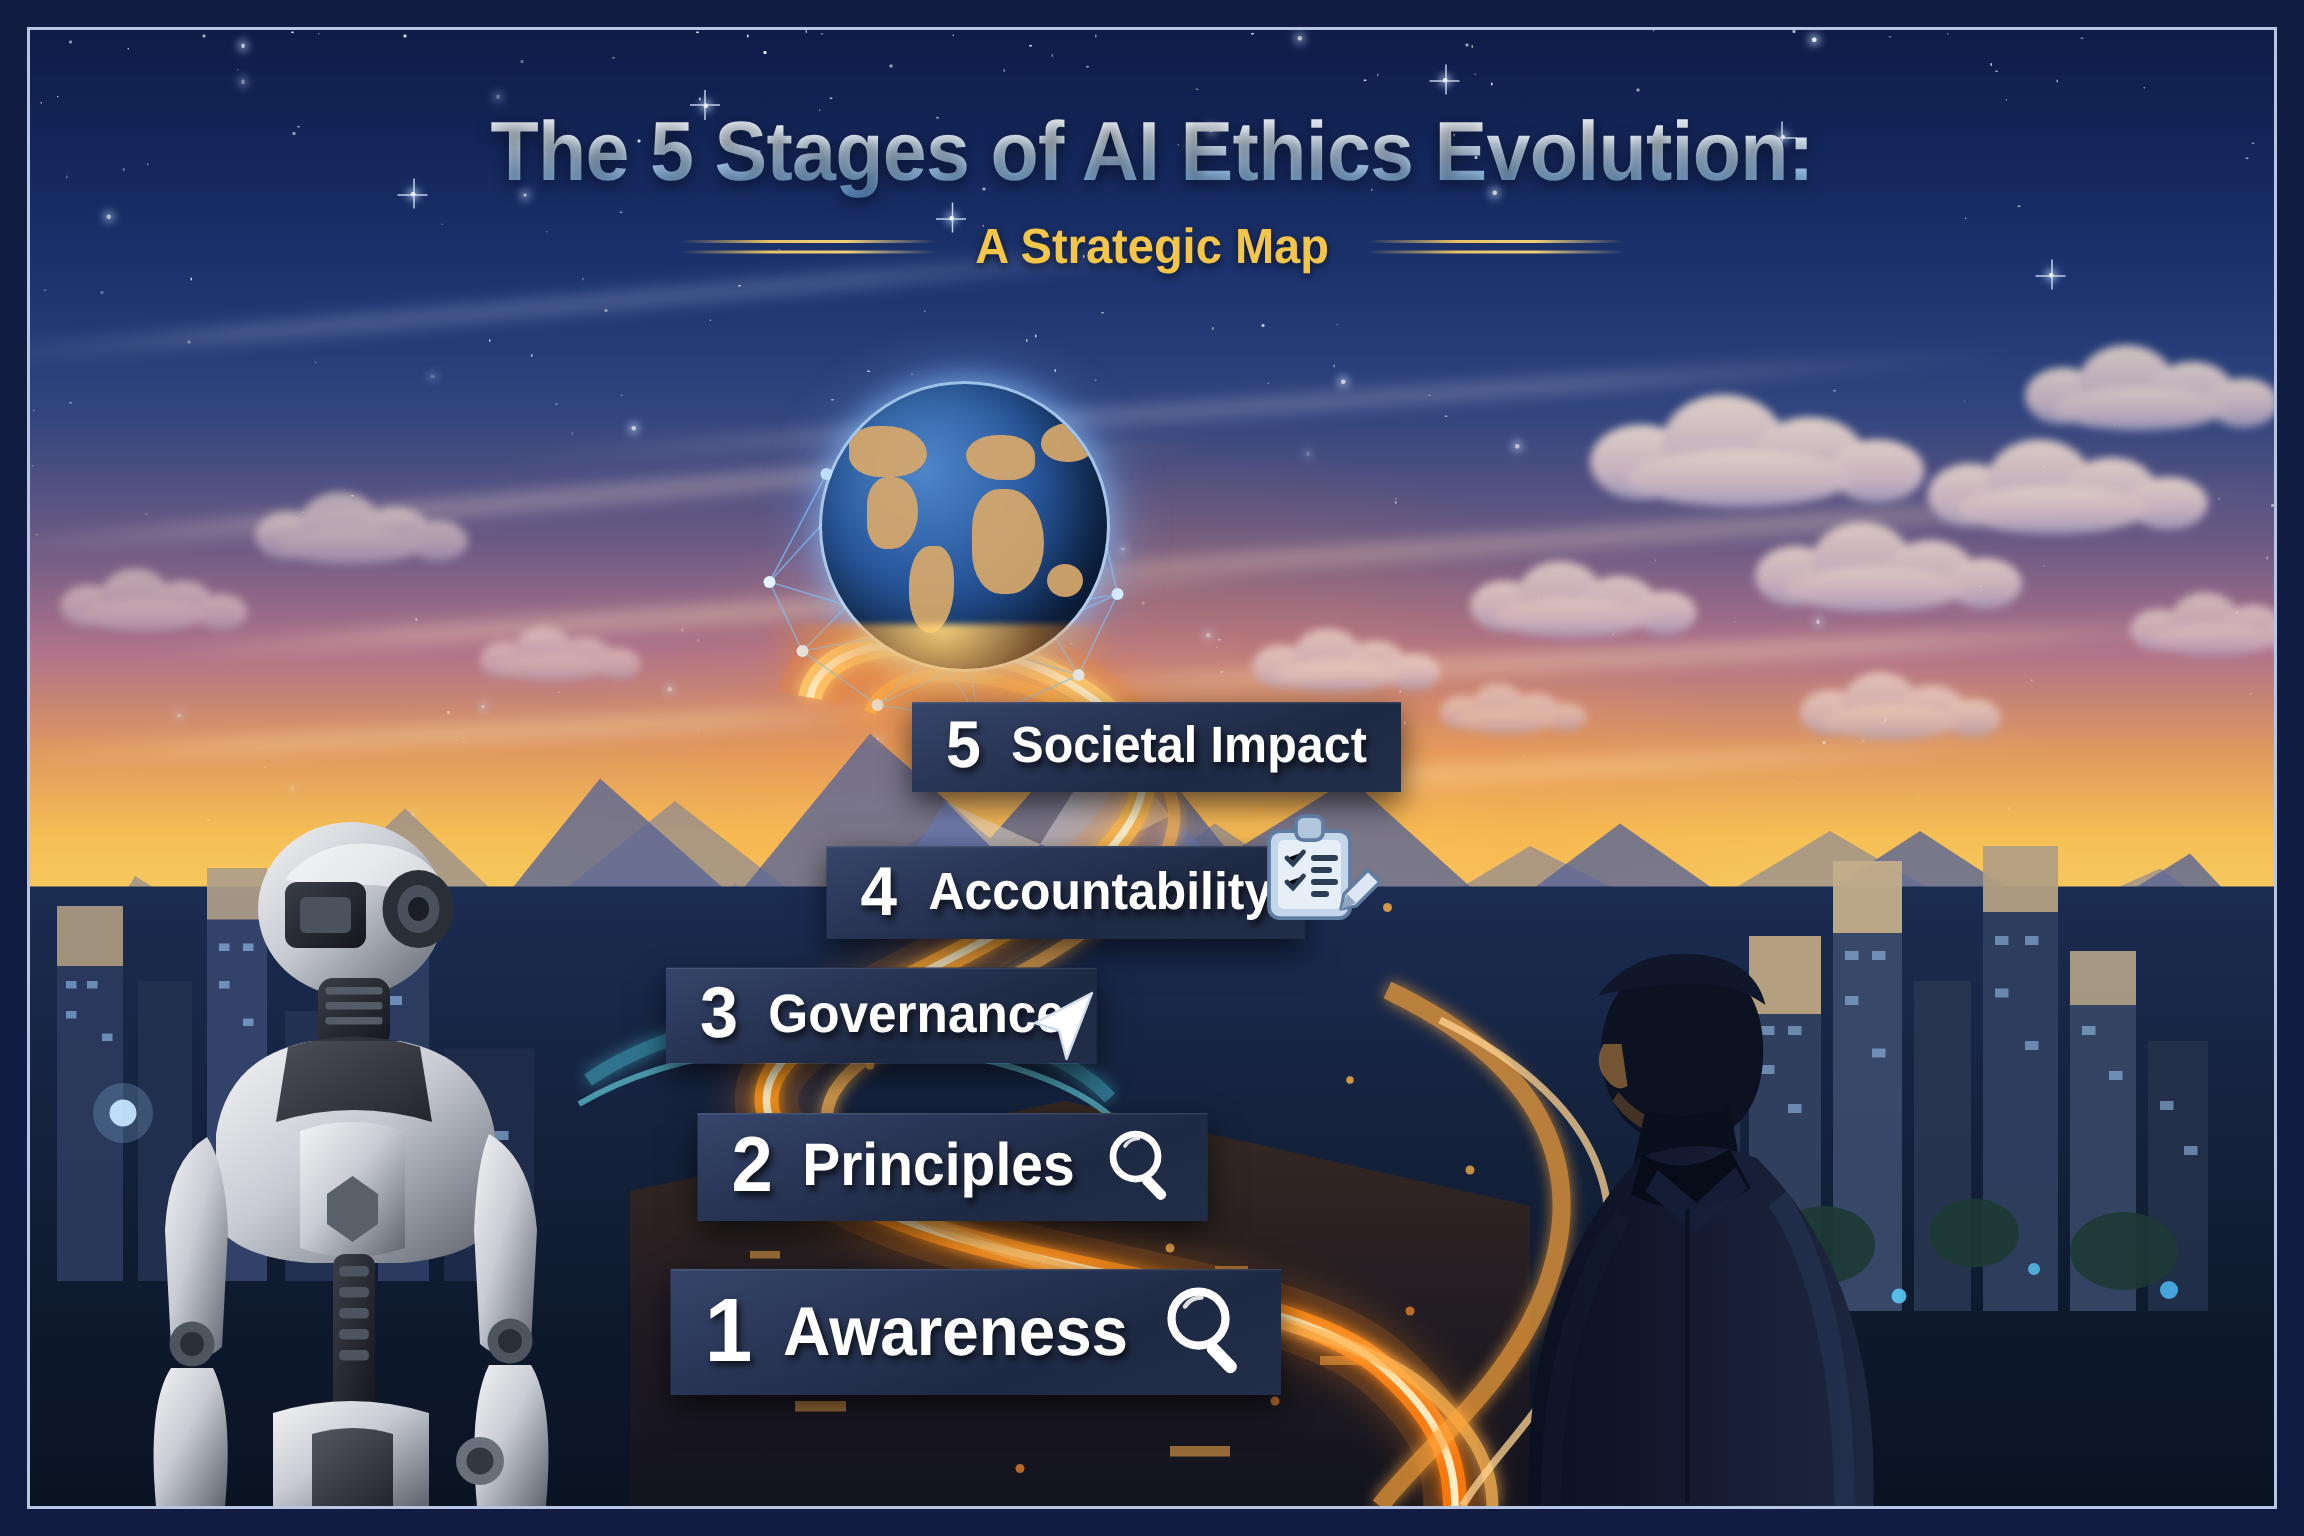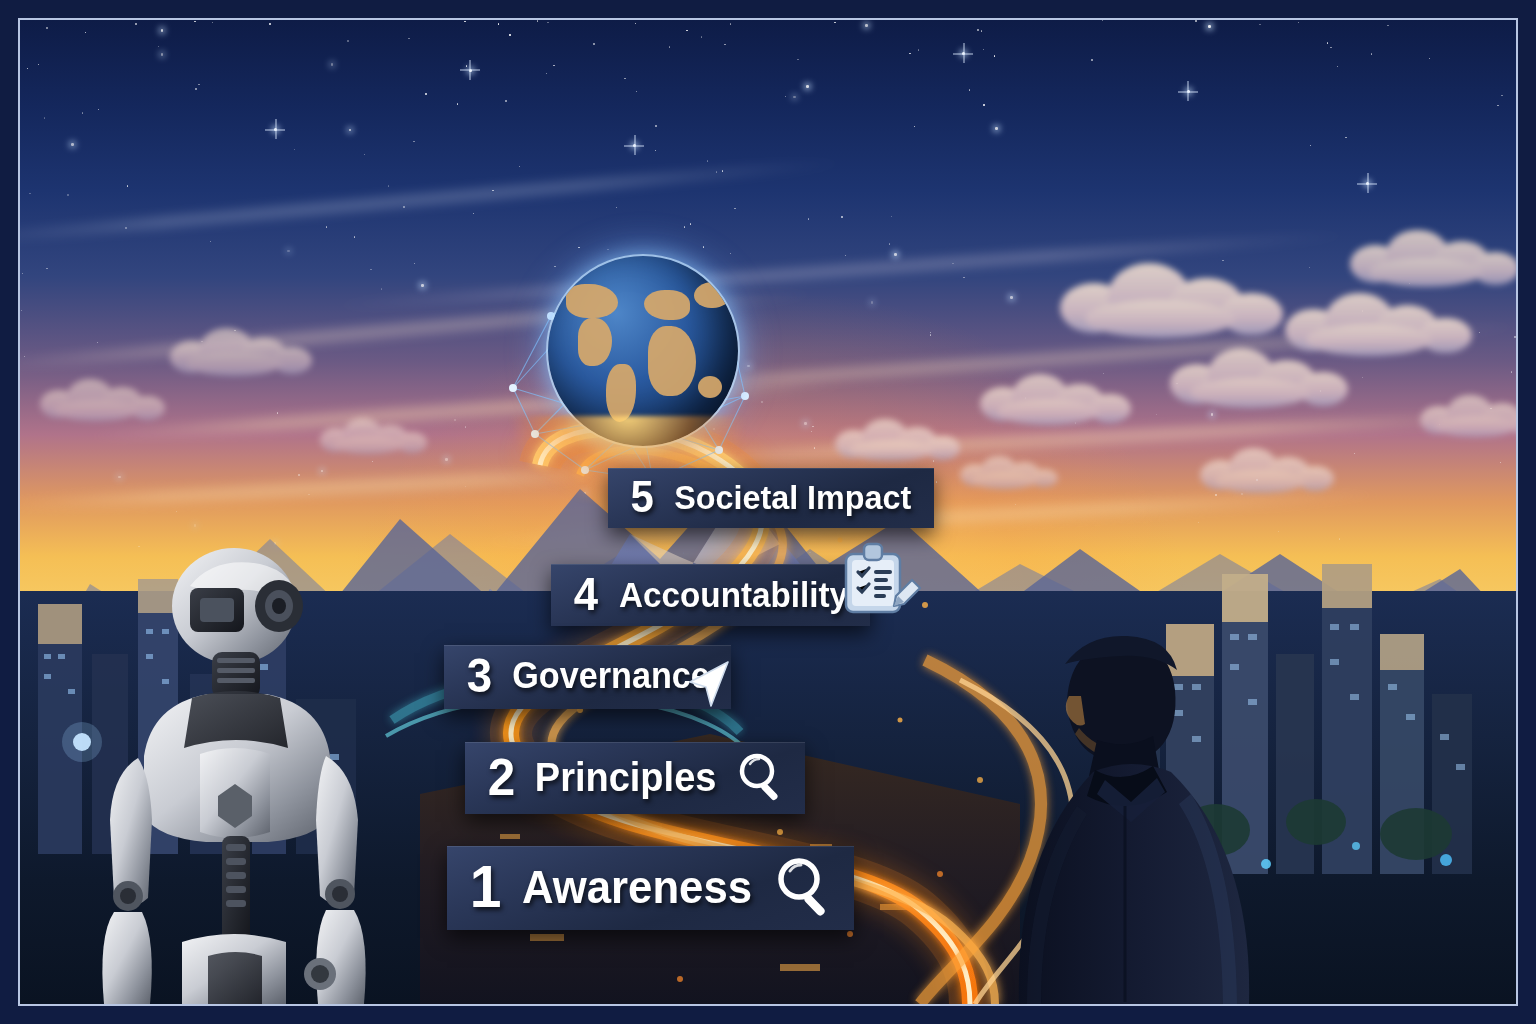--- a/index.html
+++ b/index.html
@@ -762,20 +762,28 @@
       <path d="M90,146 q28,16 58,-4 l14,26 q-38,26 -80,4z" fill="#070c18"></path>
       <path d="M100,156 l26,22 l26,-24 l8,14 l-34,30 l-34,-28z" fill="#161f38" opacity=".9"></path>
 
       <path d="M120,182 l0,196" stroke="#0a1020" stroke-width="3" fill="none" opacity=".8"></path>
 
       <path d="M186,170 q44,68 46,210 l-14,0 q-2,-136 -44,-200z" fill="#2b3a5c" opacity=".45"></path>
       <path d="M22,380 q0,-124 50,-198 l10,8 q-46,74 -46,190z" fill="#243css" opacity=".25"></path>
       <path d="M22,380 q0,-124 50,-198 l10,8 q-46,74 -46,190z" fill="#223050" opacity=".3"></path>
     </svg>
 
+    <div id="title-block">
+      <div id="main-title">The 5 Stages of AI Ethics Evolution:</div>
+      <div id="subtitle-row">
+        <div class="rule"></div>
+        <div id="subtitle">A Strategic Map</div>
+        <div class="rule"></div>
+      </div>
+    </div>
 
     <div class="stage" id="stage-5">
       <span class="num">5</span>
       <span class="lbl">Societal Impact</span>
     </div>
 
     <div class="stage" id="stage-4">
       <span class="num">4</span>
       <span class="lbl">Accountability</span>
     </div>

